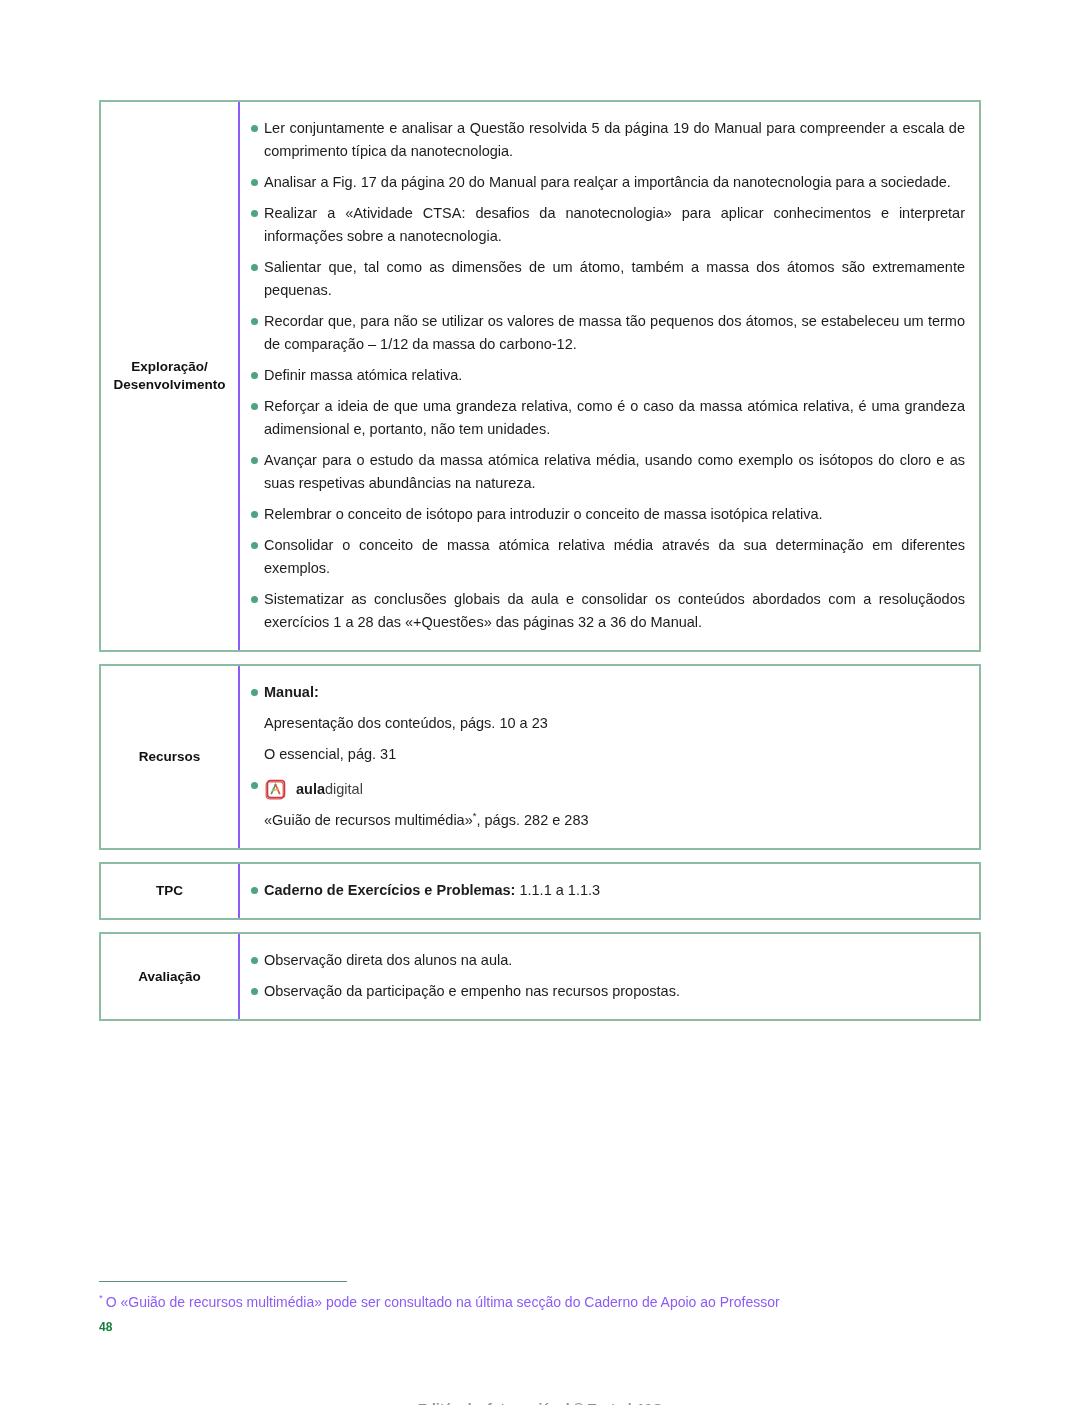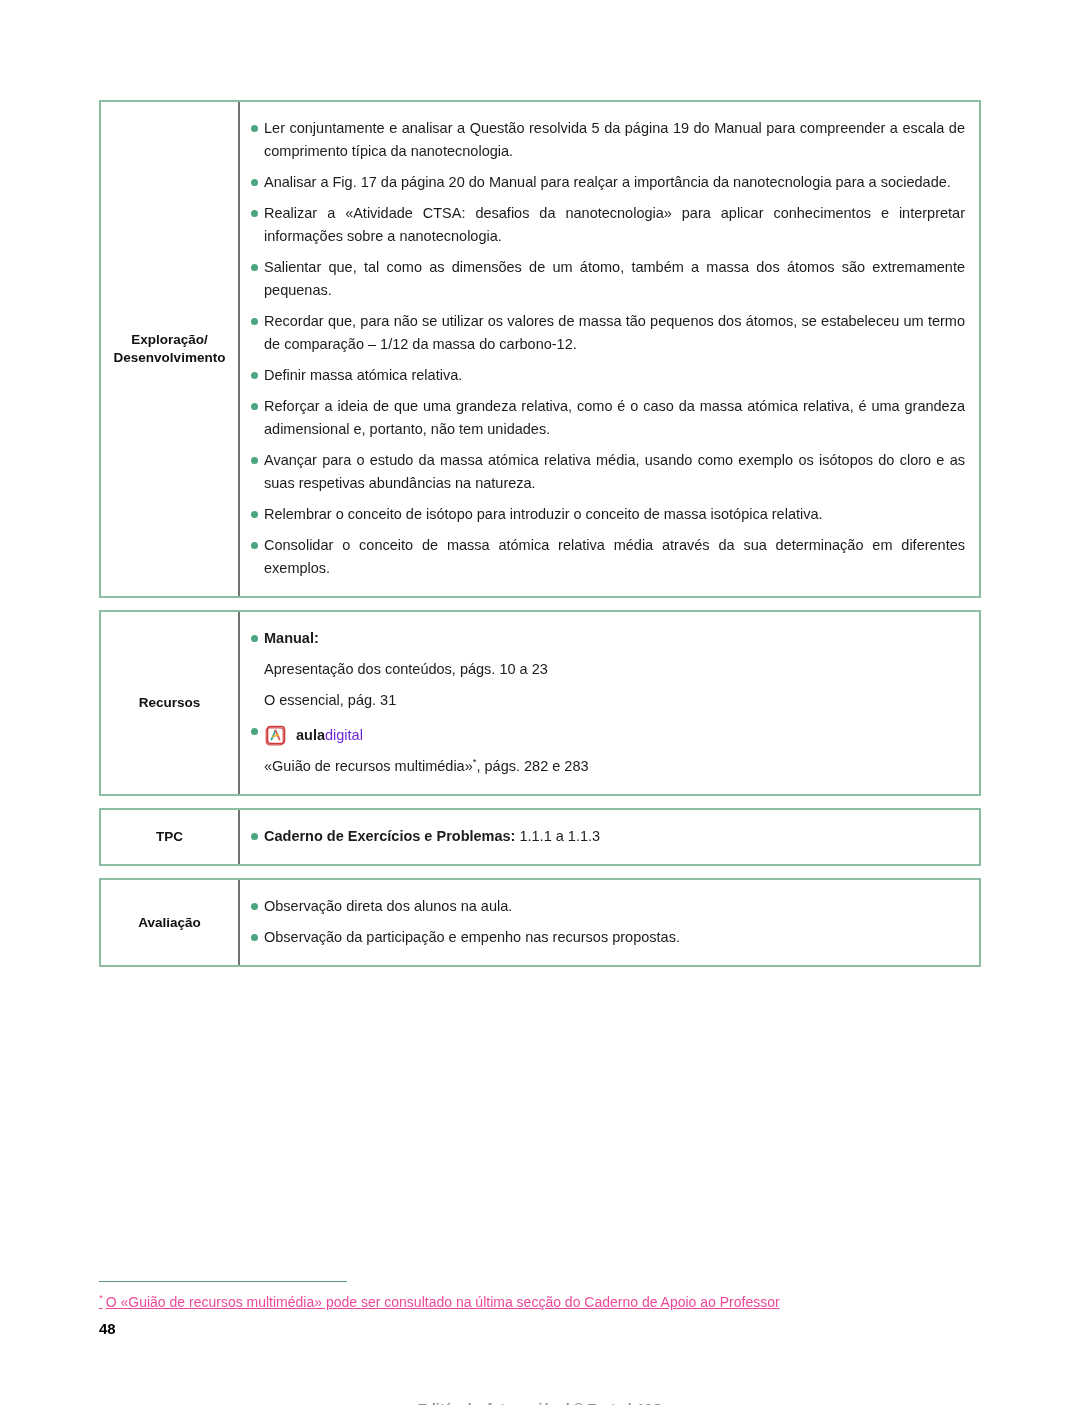--- a/index.html
+++ b/index.html
@@ -8,52 +8,52 @@
     font-family:"Liberation Sans", sans-serif; color:#1f1f1f; overflow:hidden;
   }
   .content { position:absolute; left:99px; top:100px; width:882px; }
 
   .section-table {
     display:flex; border:2px solid #8cbca2; margin-bottom:12px; background:#fff;
     box-sizing:border-box;
   }
   .label-cell {
     flex:0 0 139px; width:139px; box-sizing:border-box;
-    border-right:2px solid #737373;
+    border-right:2px solid #8b5cf6;
     display:flex; align-items:center; justify-content:center; text-align:center;
     font-weight:bold; font-size:13.5px; line-height:18px; padding:6px 6px; color:#111;
   }
   .content-cell { flex:1; padding:7px 14px 8px 0; box-sizing:border-box; }
 
   .item {
     position:relative; margin:8px 0; padding-left:24px;
     font-size:14.5px; line-height:23px; color:#1c1c1c;
   }
   .justify .item { text-align:justify; }
   .item .dot {
     position:absolute; left:11px; top:8px; width:7px; height:7px;
     border-radius:50%; background:#4ca57f;
   }
   .b { font-weight:bold; }
-  .gray { color:#6d28d9; }
+  .gray { color:#404040; }
   .sup { vertical-align:super; font-size:9.5px; line-height:0; }
 
   .logo-box { display:inline-block; position:relative; width:24px; height:24px; vertical-align:-7px; margin-right:8px; }
   .logo-box svg { display:block; }
   .logo-line { padding-top:3px; }
 
   .footnote-rule {
     position:absolute; left:99px; top:1281px; width:248px; height:0;
     border-top:1.6px solid #5d8f86;
   }
   .footnote {
-    position:absolute; left:99px; top:1293px; width:882px; font-size:14px; line-height:19px; color:#ec4899;text-decoration:underline;
+    position:absolute; left:99px; top:1293px; width:882px; font-size:14px; line-height:19px; color:#8b5cf6;
   }
   .footnote .fn-star { margin-right:3px; }
-  .page-number { position:absolute; left:99px; top:1320px; font-size:15px; font-weight:bold; color:#000000; }
+  .page-number { position:absolute; left:99px; top:1320px; font-size:12px; font-weight:bold; color:#15803d; }
   .footer-center {
     position:absolute; left:99px; top:1401px; width:882px; text-align:center;
     color:#8f8f8f; font-weight:bold; font-size:14px;
   }
   .footer-center .ed { font-style:italic; }
 </style>
 </head>
 <body>
 
 <div class="page">
@@ -65,20 +65,21 @@
           <p class="item"><span class="dot"></span><span>Ler conjuntamente e analisar a Questão resolvida 5 da página 19 do Manual para compreender a escala de comprimento típica da nanotecnologia.</span></p>
           <p class="item"><span class="dot"></span><span>Analisar a Fig. 17 da página 20 do Manual para realçar a importância da nanotecnologia para a sociedade.</span></p>
           <p class="item"><span class="dot"></span><span>Realizar a «Atividade CTSA: desafios da nanotecnologia» para aplicar conhecimentos e interpretar informações sobre a nanotecnologia.</span></p>
           <p class="item"><span class="dot"></span><span>Salientar que, tal como as dimensões de um átomo, também a massa dos átomos são extremamente pequenas.</span></p>
           <p class="item"><span class="dot"></span><span>Recordar que, para não se utilizar os valores de massa tão pequenos dos átomos, se estabeleceu um termo de comparação – 1/12 da massa do carbono-12.</span></p>
           <p class="item"><span class="dot"></span><span>Definir massa atómica relativa.</span></p>
           <p class="item"><span class="dot"></span><span>Reforçar a ideia de que uma grandeza relativa, como é o caso da massa atómica relativa, é uma grandeza adimensional e, portanto, não tem unidades.</span></p>
           <p class="item"><span class="dot"></span><span>Avançar para o estudo da massa atómica relativa média, usando como exemplo os isótopos do cloro e as suas respetivas abundâncias na natureza.</span></p>
           <p class="item"><span class="dot"></span><span>Relembrar o conceito de isótopo para introduzir o conceito de massa isotópica relativa.</span></p>
           <p class="item"><span class="dot"></span><span>Consolidar o conceito de massa atómica relativa média através da sua determinação em diferentes exemplos.</span></p>
+          <p class="item"><span class="dot"></span><span>Sistematizar as conclusões globais da aula e consolidar os conteúdos abordados com a resoluçãodos exercícios 1 a 28 das «+Questões» das páginas 32 a 36 do Manual.</span></p>
         </div>
       </div>
       <div class="section-table">
         <div class="label-cell">Recursos</div>
         <div class="content-cell">
           <p class="item"><span class="dot"></span><span class="b">Manual:</span></p>
           <p class="item"><span>Apresentação dos conteúdos, págs. 10 a 23</span></p>
           <p class="item"><span>O essencial, pág. 31</span></p>
           <p class="item logo-line"><span class="dot"></span><span class="logo-box"><svg width="24" height="24" viewBox="0 0 24 24">
                 <rect x="3.5" y="3.5" width="17" height="17" rx="3" fill="none" stroke="#cf3a3a" stroke-width="1.6"></rect>

